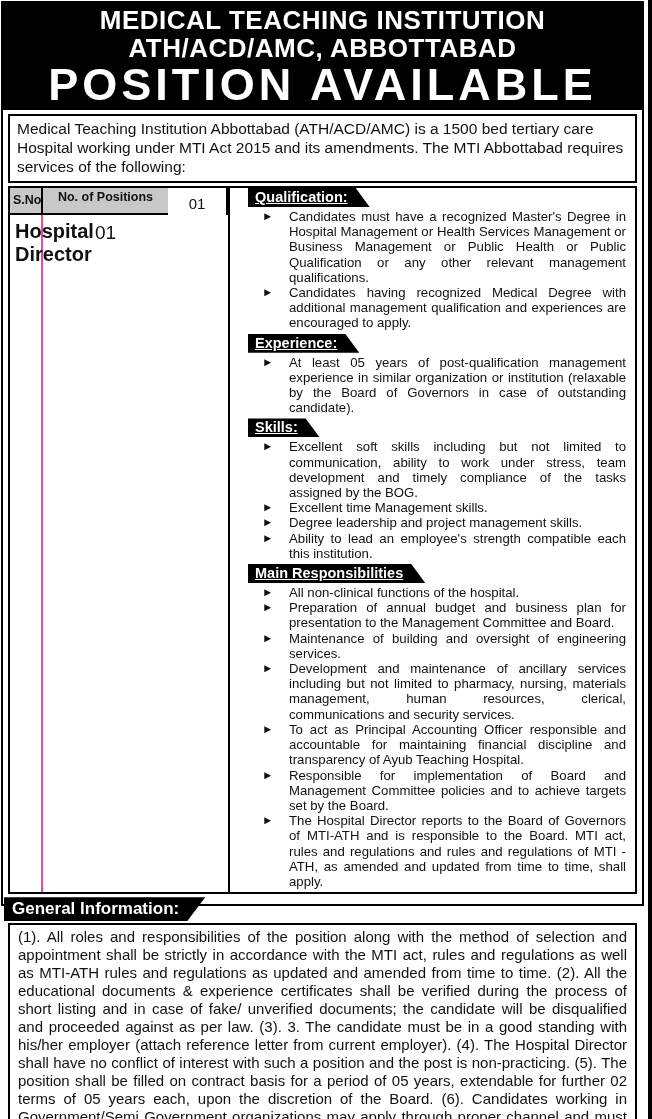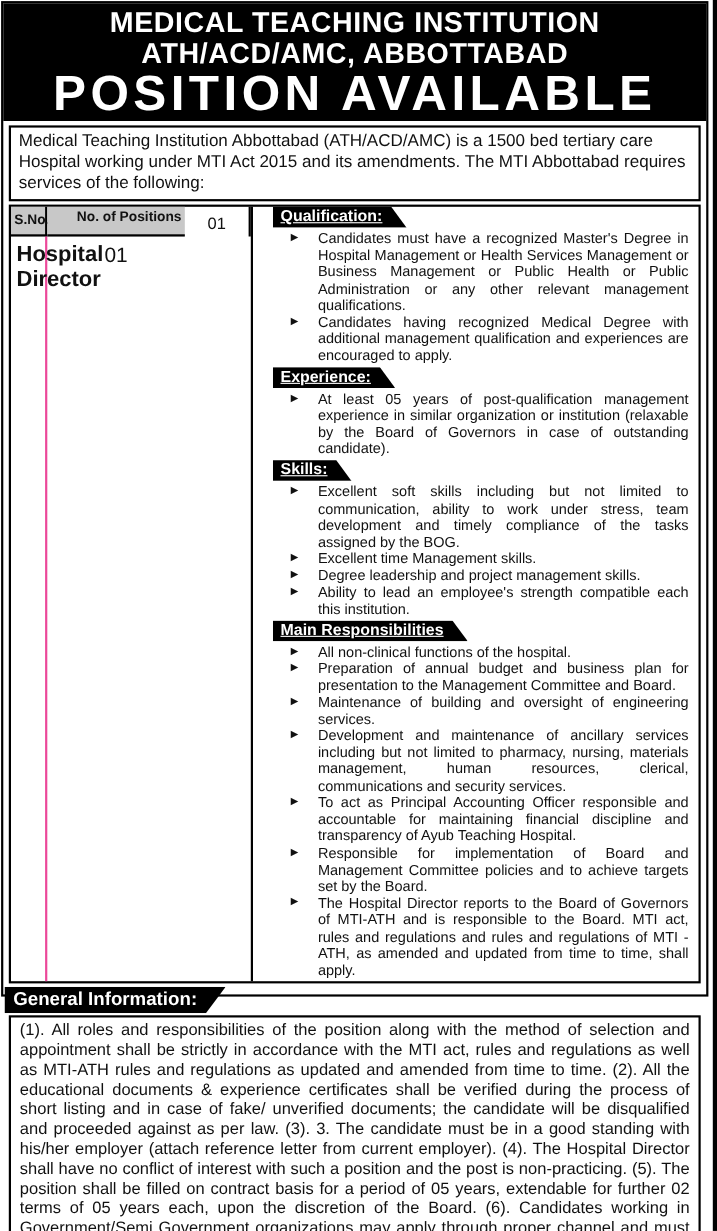--- a/index.html
+++ b/index.html
@@ -60,21 +60,21 @@
     grid-template-rows: auto 1fr;
   }
   .th {
     background: #c8c8c8;
     border-bottom: 2px solid #000;
     font-size: 12.5px; font-weight: bold;
     padding: 2px 3px; line-height: 14.5px;
   }
   .th-sno { border-right: 2px solid #000; display: flex; align-items: center; }
   .th-post { border-right: 2px solid #000; }
-  .th-pos { text-align: right; }
+  .th-pos { text-align: center; }
   .td { padding: 3px 2px; }
   .td-sno { border-right: 2px solid #000; text-align: center; font-size: 15px; padding-top: 7px; }
   .td-post { border-right: 2px solid #ec4899; font-size: 20px; font-weight: bold; padding-left: 5px; padding-top: 5px; }
   .td-pos { text-align: center; font-size: 19px; padding-top: 7px; }
   .secs { flex: 1; padding-bottom: 3px; }
   .banner {
     display: inline-block;
     background: #000; color: #fff;
     font-weight: bold; font-size: 14.5px; line-height: 16px;
     padding: 1px 22px 2px 7px;
@@ -139,21 +139,21 @@
     </div>
 
     <div class="secs">
 
       
       <div class="banner banner-first">
         <span class="u">Qualification:</span>
       </div>
       <div class="b-row">
         <span class="arr">►</span>
-        <span class="b-text">Candidates must have a recognized Master's Degree in Hospital Management or Health Services Management or Business Management or Public Health or Public Administration or any other relevant management qualifications.</span>
+        <span class="b-text">Candidates must have a recognized Master's Degree in Hospital Management or Health Services Management or Business Management or Public Health or Public Qualification or any other relevant management qualifications.</span>
       </div>
       <div class="b-row">
         <span class="arr">►</span>
         <span class="b-text">Candidates having recognized Medical Degree with additional management qualification and experiences are encouraged to apply.</span>
       </div>
 
       
       <div class="banner">
         <span class="u">Experience:</span>
       </div>

